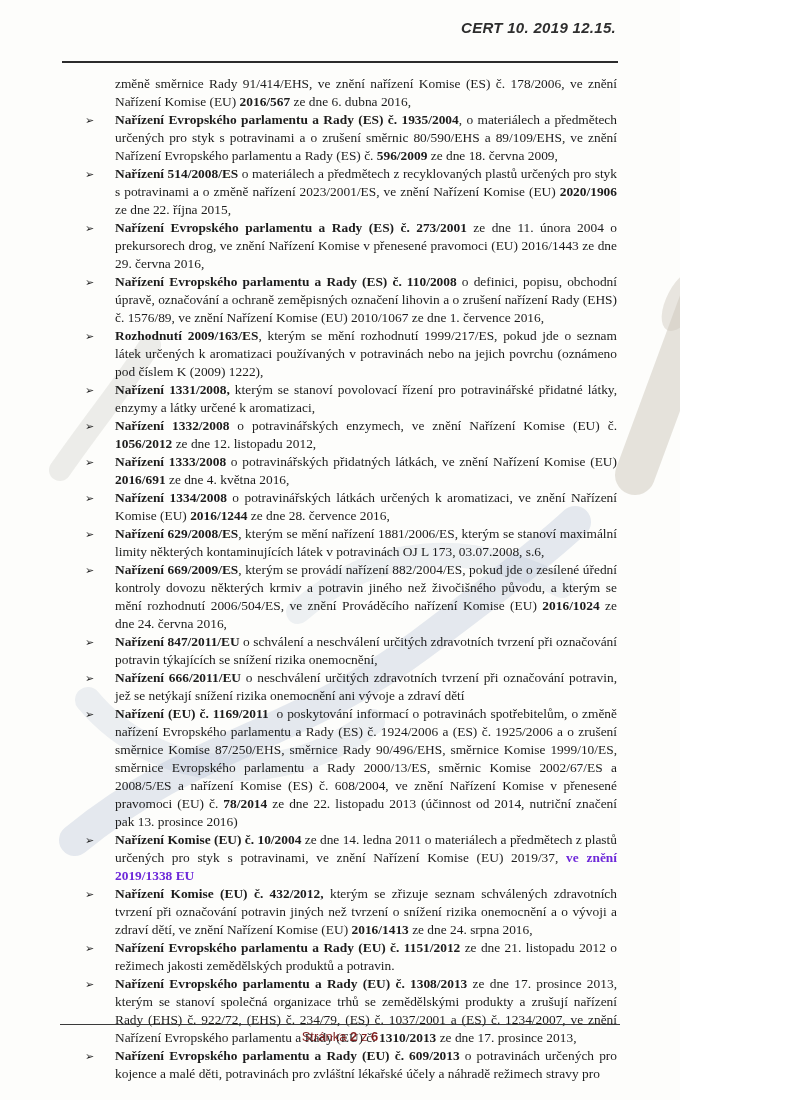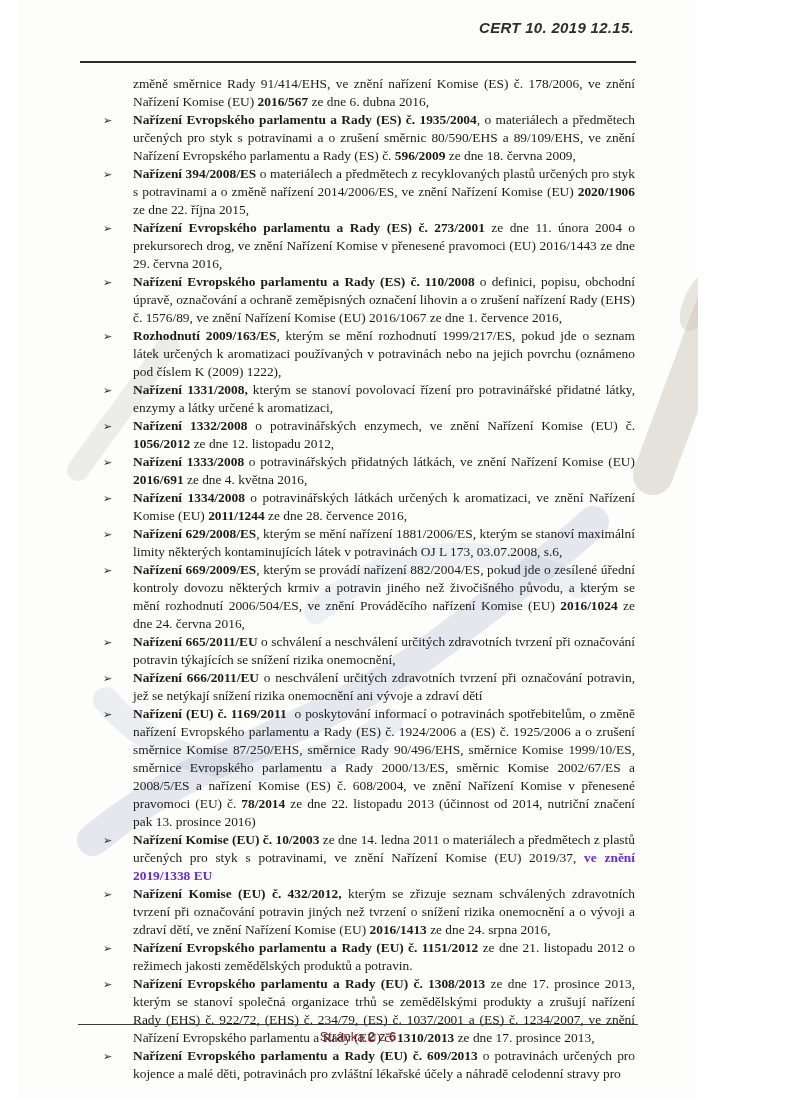--- a/index.html
+++ b/index.html
@@ -1,19 +1,19 @@
 <!DOCTYPE html>
 <html><head>
 <meta charset="utf-8">
 <style>
   html,body { margin:0; padding:0; background:#ffffff; }
   .page {
     position:relative; width:680px; height:1100px;
     background:#fdfdfb; overflow:hidden;
-    font-family:"Liberation Serif", serif; color:#1c1c1c;margin-left:18px;
+    font-family:"Liberation Serif", serif; color:#1c1c1c;
   }
   .watermark { position:absolute; left:0; top:0; z-index:0; pointer-events:none; }
   .header-stamp {
     position:absolute; top:19px; right:64px; z-index:2;
     font-family:"Liberation Sans", sans-serif;
     font-style:italic; font-weight:bold; font-size:15px;
     color:#2e2e2e; letter-spacing:0.3px;
   }
   .rule-top {
     position:absolute; left:62px; right:62px; top:61px; z-index:2;
@@ -61,38 +61,38 @@
   </svg>
 
   <div class="header-stamp">CERT 10. 2019 12.15.</div>
 
   <div class="rule-top"></div>
 
   <div class="doc-body">
     <p class="intro"><span class="seg">změně směrnice Rady 91/414/EHS, ve znění nařízení Komise (ES) č. 178/2006, ve znění Nařízení Komise (EU) </span><span class="seg b">2016/567</span><span class="seg"> ze dne 6. dubna 2016,</span></p>
     <ul class="reg-list">
         <li class="reg-item"><span class="marker">➢</span><span class="seg b">Nařízení Evropského parlamentu a Rady (ES) č. 1935/2004</span><span class="seg">, o materiálech a předmětech určených pro styk s potravinami a o zrušení směrnic 80/590/EHS a 89/109/EHS, ve znění Nařízení Evropského parlamentu a Rady (ES) č. </span><span class="seg b">596/2009</span><span class="seg"> ze dne 18. června 2009,</span></li>
-        <li class="reg-item"><span class="marker">➢</span><span class="seg b">Nařízení 394/2008/ES</span><span class="seg"> o materiálech a předmětech z recyklovaných plastů určených pro styk s potravinami a o změně nařízení 2014/2006/ES, ve znění Nařízení Komise (EU) </span><span class="seg b">2020/1906</span><span class="seg"> ze dne 22. října 2015,</span></li>
+        <li class="reg-item"><span class="marker">➢</span><span class="seg b">Nařízení 514/2008/ES</span><span class="seg"> o materiálech a předmětech z recyklovaných plastů určených pro styk s potravinami a o změně nařízení 2023/2001/ES, ve znění Nařízení Komise (EU) </span><span class="seg b">2020/1906</span><span class="seg"> ze dne 22. října 2015,</span></li>
         <li class="reg-item"><span class="marker">➢</span><span class="seg b">Nařízení Evropského parlamentu a Rady (ES) č. 273/2001</span><span class="seg"> ze dne 11. února 2004 o prekursorech drog, ve znění Nařízení Komise v přenesené pravomoci (EU) 2016/1443 ze dne 29. června 2016,</span></li>
-        <li class="reg-item"><span class="marker">➢</span><span class="seg b">Nařízení Evropského parlamentu a Rady (ES) č. 110/2008</span><span class="seg"> o definici, popisu, obchodní úpravě, označování a ochraně zeměpisných označení lihovin a o zrušení nařízení Rady (EHS) č. 1576/89, ve znění Nařízení Komise (EU) 2016/1067 ze dne 1. července 2016,</span></li>
+        <li class="reg-item"><span class="marker">➢</span><span class="seg b">Nařízení Evropského parlamentu a Rady (ES) č. 110/2008</span><span class="seg"> o definici, popisu, obchodní úpravě, označování a ochraně zeměpisných označení lihovin a o zrušení nařízení Rady (EHS) č. 1576/89, ve znění Nařízení Komise (EU) 2010/1067 ze dne 1. července 2016,</span></li>
         <li class="reg-item"><span class="marker">➢</span><span class="seg b">Rozhodnutí 2009/163/ES</span><span class="seg">, kterým se mění rozhodnutí 1999/217/ES, pokud jde o seznam látek určených k aromatizaci používaných v potravinách nebo na jejich povrchu (oznámeno pod číslem K (2009) 1222),</span></li>
         <li class="reg-item"><span class="marker">➢</span><span class="seg b">Nařízení 1331/2008,</span><span class="seg"> kterým se stanoví povolovací řízení pro potravinářské přidatné látky, enzymy a látky určené k aromatizaci,</span></li>
         <li class="reg-item"><span class="marker">➢</span><span class="seg b">Nařízení 1332/2008</span><span class="seg"> o potravinářských enzymech, ve znění Nařízení Komise (EU) č. </span><span class="seg b">1056/2012</span><span class="seg"> ze dne 12. listopadu 2012,</span></li>
         <li class="reg-item"><span class="marker">➢</span><span class="seg b">Nařízení 1333/2008</span><span class="seg"> o potravinářských přidatných látkách, ve znění Nařízení Komise (EU) </span><span class="seg b">2016/691</span><span class="seg"> ze dne 4. května 2016,</span></li>
-        <li class="reg-item"><span class="marker">➢</span><span class="seg b">Nařízení 1334/2008</span><span class="seg"> o potravinářských látkách určených k aromatizaci, ve znění Nařízení Komise (EU) </span><span class="seg b">2011/1244</span><span class="seg"> ze dne 28. července 2016,</span></li>
+        <li class="reg-item"><span class="marker">➢</span><span class="seg b">Nařízení 1334/2008</span><span class="seg"> o potravinářských látkách určených k aromatizaci, ve znění Nařízení Komise (EU) </span><span class="seg b">2016/1244</span><span class="seg"> ze dne 28. července 2016,</span></li>
         <li class="reg-item"><span class="marker">➢</span><span class="seg b">Nařízení 629/2008/ES</span><span class="seg">, kterým se mění nařízení 1881/2006/ES, kterým se stanoví maximální limity některých kontaminujících látek v potravinách OJ L 173, 03.07.2008, s.6,</span></li>
         <li class="reg-item"><span class="marker">➢</span><span class="seg b">Nařízení 669/2009/ES</span><span class="seg">, kterým se provádí nařízení 882/2004/ES, pokud jde o zesílené úřední kontroly dovozu některých krmiv a potravin jiného než živočišného původu, a kterým se mění rozhodnutí 2006/504/ES, ve znění Prováděcího nařízení Komise (EU) </span><span class="seg b">2016/1024</span><span class="seg"> ze dne 24. června 2016,</span></li>
-        <li class="reg-item"><span class="marker">➢</span><span class="seg b">Nařízení 665/2011/EU</span><span class="seg"> o schválení a neschválení určitých zdravotních tvrzení při označování potravin týkajících se snížení rizika onemocnění,</span></li>
+        <li class="reg-item"><span class="marker">➢</span><span class="seg b">Nařízení 847/2011/EU</span><span class="seg"> o schválení a neschválení určitých zdravotních tvrzení při označování potravin týkajících se snížení rizika onemocnění,</span></li>
         <li class="reg-item"><span class="marker">➢</span><span class="seg b">Nařízení 666/2011/EU</span><span class="seg"> o neschválení určitých zdravotních tvrzení při označování potravin, jež se netýkají snížení rizika onemocnění ani vývoje a zdraví dětí</span></li>
         <li class="reg-item"><span class="marker">➢</span><span class="seg b">Nařízení (EU) č. 1169/2011</span><span class="seg">  o poskytování informací o potravinách spotřebitelům, o změně nařízení Evropského parlamentu a Rady (ES) č. 1924/2006 a (ES) č. 1925/2006 a o zrušení směrnice Komise 87/250/EHS, směrnice Rady 90/496/EHS, směrnice Komise 1999/10/ES, směrnice Evropského parlamentu a Rady 2000/13/ES, směrnic Komise 2002/67/ES a 2008/5/ES a nařízení Komise (ES) č. 608/2004, ve znění Nařízení Komise v přenesené pravomoci (EU) č. </span><span class="seg b">78/2014</span><span class="seg"> ze dne 22. listopadu 2013 (účinnost od 2014, nutriční značení pak 13. prosince 2016)</span></li>
-        <li class="reg-item"><span class="marker">➢</span><span class="seg b">Nařízení Komise (EU) č. 10/2003</span><span class="seg"> ze dne 14. ledna 2011 o materiálech a předmětech z plastů určených pro styk s potravinami, ve znění Nařízení Komise (EU) 2019/37, </span><span class="seg b" style="color: #6d28d9;">ve znění 2019/1338 EU</span></li>
+        <li class="reg-item"><span class="marker">➢</span><span class="seg b">Nařízení Komise (EU) č. 10/2004</span><span class="seg"> ze dne 14. ledna 2011 o materiálech a předmětech z plastů určených pro styk s potravinami, ve znění Nařízení Komise (EU) 2019/37, </span><span class="seg b" style="color: #6d28d9;">ve znění 2019/1338 EU</span></li>
         <li class="reg-item"><span class="marker">➢</span><span class="seg b">Nařízení Komise (EU) č. 432/2012,</span><span class="seg"> kterým se zřizuje seznam schválených zdravotních tvrzení při označování potravin jiných než tvrzení o snížení rizika onemocnění a o vývoji a zdraví dětí, ve znění Nařízení Komise (EU) </span><span class="seg b">2016/1413</span><span class="seg"> ze dne 24. srpna 2016,</span></li>
         <li class="reg-item"><span class="marker">➢</span><span class="seg b">Nařízení Evropského parlamentu a Rady (EU) č. 1151/2012</span><span class="seg"> ze dne 21. listopadu 2012 o režimech jakosti zemědělských produktů a potravin.</span></li>
         <li class="reg-item"><span class="marker">➢</span><span class="seg b">Nařízení Evropského parlamentu a Rady (EU) č. 1308/2013</span><span class="seg"> ze dne 17. prosince 2013, kterým se stanoví společná organizace trhů se zemědělskými produkty a zrušují nařízení Rady (EHS) č. 922/72, (EHS) č. 234/79, (ES) č. 1037/2001 a (ES) č. 1234/2007, ve znění Nařízení Evropského parlamentu a Rady (EU) č. </span><span class="seg b">1310/2013</span><span class="seg"> ze dne 17. prosince 2013,</span></li>
-        <li class="reg-item"><span class="marker">➢</span><span class="seg b">Nařízení Evropského parlamentu a Rady (EU) č. 609/2013</span><span class="seg"> o potravinách určených pro kojence a malé děti, potravinách pro zvláštní lékařské účely a náhradě celodenní stravy pro</span></li>
+        <li class="reg-item"><span class="marker">➢</span><span class="seg b">Nařízení Evropského parlamentu a Rady (EU) č. 609/2013</span><span class="seg"> o potravinách určených pro kojence a malé děti, potravinách pro zvláštní lékařské účely a náhradě režimech stravy pro</span></li>
       </ul>
   </div>
 
   <div class="rule-bottom"></div>
 
   <div class="footer"><span>Stránka </span><span class="b">2</span><span> z </span><span class="b">6</span></div>
 
 </div>
 
 </body></html>

